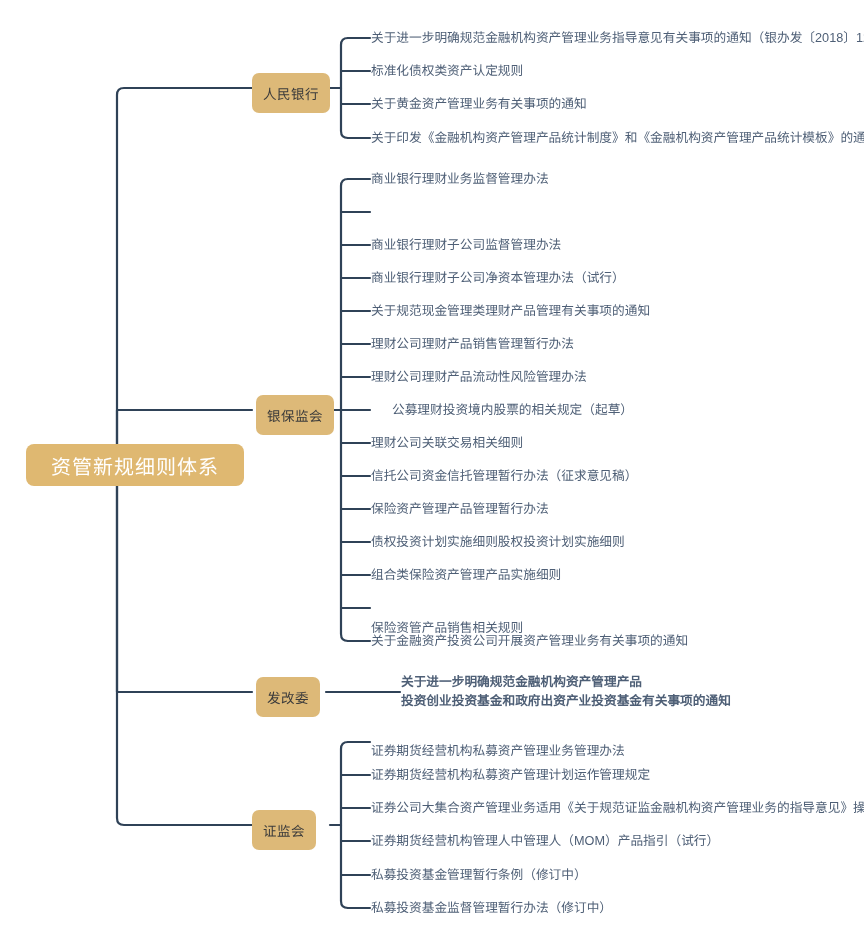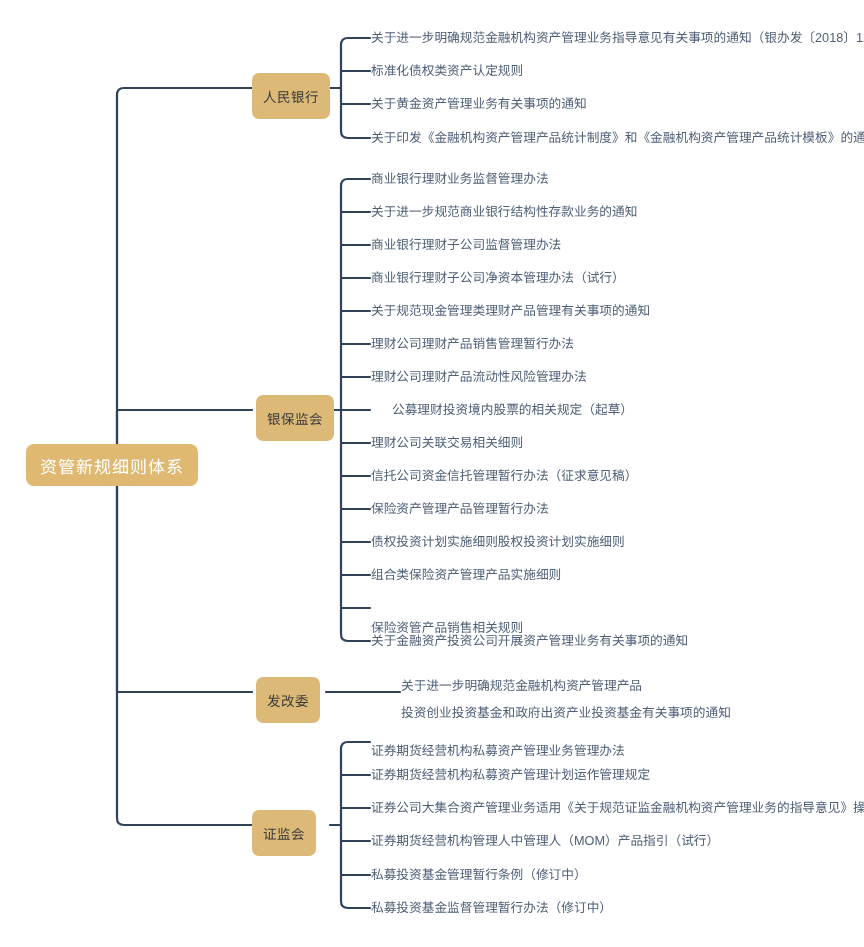--- a/index.html
+++ b/index.html
@@ -32,45 +32,46 @@
     border-radius: 7px;
     display: flex;
     align-items: center;
     justify-content: center;
     white-space: nowrap;
     z-index: 3;
   }
   .node-root {
     background: #dfb871;
     color: #ffffff;
-    font-size: 17px;
+    font-size: 20px;
     letter-spacing: 1px;
-    padding: 0 14px;
+    padding: 0 25px;
     height: 42px;
     border-radius: 8px;
   }
   .node-branch {
     background: #ddb978;
     color: #3b3b3b;
     font-size: 13.5px;
     letter-spacing: 0.5px;
     padding: 0 11px;
-    height: 46px;
+    height: 40px;
   }
   .leaf {
     position: absolute;
     color: #4e5f76;
     font-size: 12.7px;
     line-height: 17px;
     white-space: nowrap;
     z-index: 2;
   }
   .leaf-multiline {
     white-space: pre-line;
-    line-height: 27px;
+    line-height: 19px;
+    font-weight: bold;
   }
 </style>
 </head>
 <body>
 
 <div id="mindmap">
 
   <svg id="wires" viewBox="0 0 864 947" width="864" height="947" aria-hidden="true">
     <g fill="none" stroke="#2f4257" stroke-width="2.2" stroke-linecap="round" stroke-linejoin="round">
 
@@ -136,21 +137,20 @@
   <div class="node node-branch" style="left:252px; top:810px;">
     <span>证监会</span>
   </div>
 
   <div class="leaf" style="left:371px; top:30px;">关于进一步明确规范金融机构资产管理业务指导意见有关事项的通知（银办发〔2018〕129号）</div>
   <div class="leaf" style="left:371px; top:63px;">标准化债权类资产认定规则</div>
   <div class="leaf" style="left:371px; top:96px;">关于黄金资产管理业务有关事项的通知</div>
   <div class="leaf" style="left:371px; top:130px;">关于印发《金融机构资产管理产品统计制度》和《金融机构资产管理产品统计模板》的通知</div>
 
   <div class="leaf" style="left:371px; top:171px;">商业银行理财业务监督管理办法</div>
-  <div class="leaf" style="left:371px; top:204px;">关于进一步规范商业银行结构性存款业务的通知</div>
   <div class="leaf" style="left:371px; top:237px;">商业银行理财子公司监督管理办法</div>
   <div class="leaf" style="left:371px; top:270px;">商业银行理财子公司净资本管理办法（试行）</div>
   <div class="leaf" style="left:371px; top:303px;">关于规范现金管理类理财产品管理有关事项的通知</div>
   <div class="leaf" style="left:371px; top:336px;">理财公司理财产品销售管理暂行办法</div>
   <div class="leaf" style="left:371px; top:369px;">理财公司理财产品流动性风险管理办法</div>
   <div class="leaf" style="left:371px; top:402px;margin-left:21px;">公募理财投资境内股票的相关规定（起草）</div>
   <div class="leaf" style="left:371px; top:435px;">理财公司关联交易相关细则</div>
   <div class="leaf" style="left:371px; top:468px;">信托公司资金信托管理暂行办法（征求意见稿）</div>
   <div class="leaf" style="left:371px; top:501px;">保险资产管理产品管理暂行办法</div>
   <div class="leaf" style="left:371px; top:534px;">债权投资计划实施细则股权投资计划实施细则</div>

